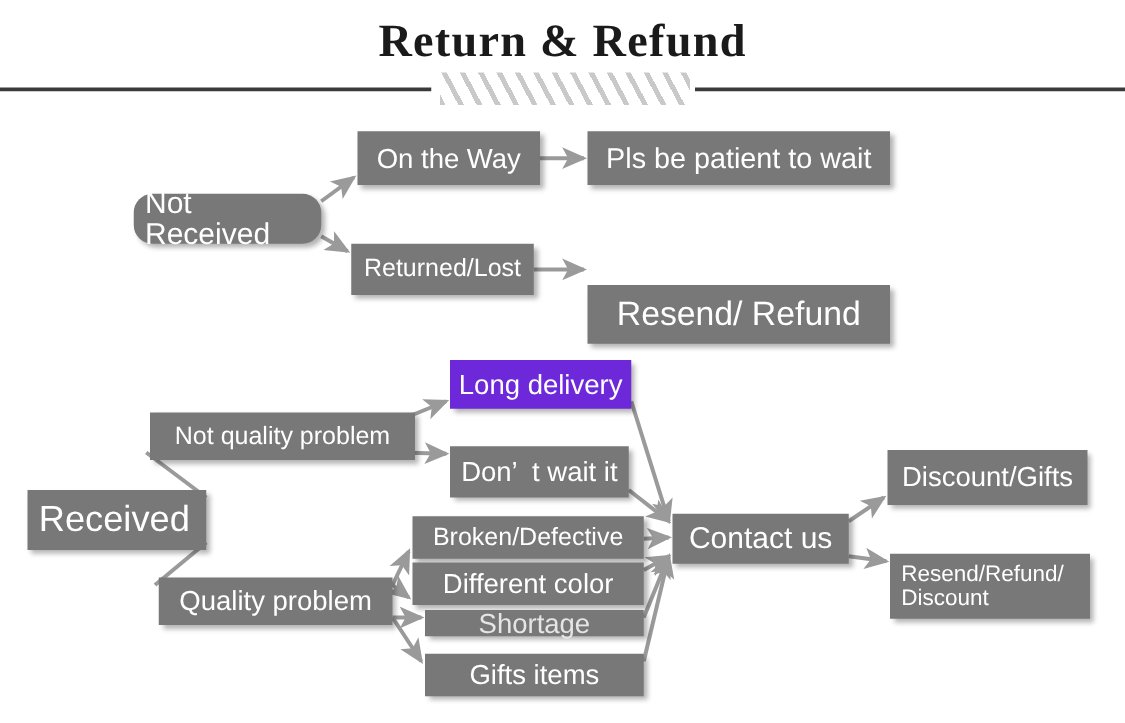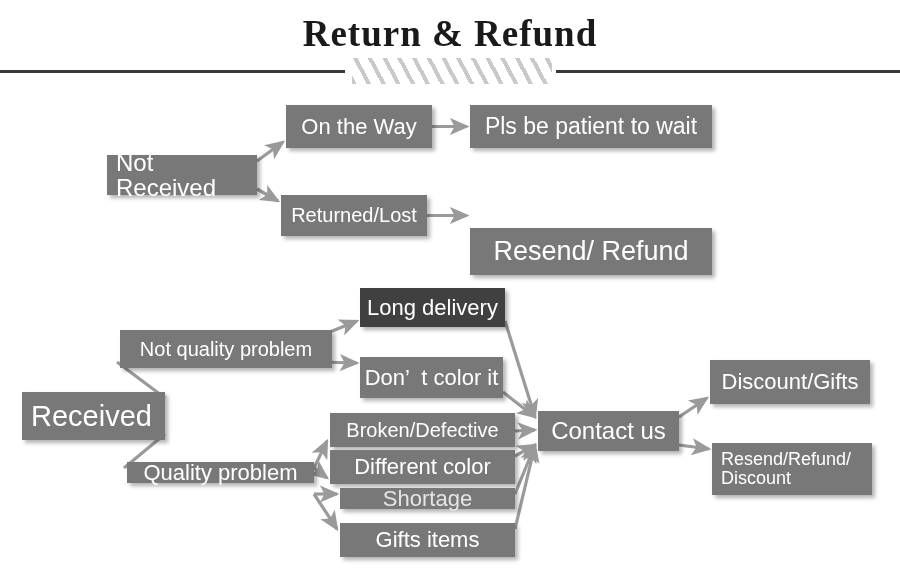--- a/index.html
+++ b/index.html
@@ -114,30 +114,30 @@
         <line x1="515" y1="431" x2="535" y2="430" marker-end="url(#ah)"></line>
         <line x1="515" y1="456" x2="535" y2="445" marker-end="url(#ah)"></line>
         <line x1="515" y1="494" x2="535" y2="445" marker-end="url(#ah)"></line>
         <line x1="515" y1="529" x2="535" y2="445" marker-end="url(#ah)"></line>
         <line x1="679" y1="417" x2="707" y2="398" marker-end="url(#ah)"></line>
         <line x1="679" y1="445" x2="709" y2="449" marker-end="url(#ah)"></line>
       </g>
   </svg>
 
   <div id="nodes">
-      <div class="node left-align" style="left: 107px; top: 155px; width: 150px; height: 40px; font-size: 24px; background: rgb(120, 120, 120); color: rgb(255, 255, 255);">Not Received</div>
+      <div class="node left-align" style="left: 107px; top: 155px; width: 150px; height: 40px; font-size: 24px; background: rgb(120, 120, 120); color: rgb(255, 255, 255); border-radius: 15px;">Not Received</div>
       <div class="node" style="left: 286px; top: 105px; width: 146px; height: 43px; font-size: 22px; background: rgb(120, 120, 120); color: rgb(255, 255, 255);">On the Way</div>
       <div class="node" style="left: 470px; top: 105px; width: 242px; height: 43px; font-size: 23px; background: rgb(120, 120, 120); color: rgb(255, 255, 255);">Pls be patient to wait</div>
       <div class="node" style="left: 281px; top: 195px; width: 146px; height: 41px; font-size: 20px; background: rgb(120, 120, 120); color: rgb(255, 255, 255);">Returned/Lost</div>
       <div class="node" style="left: 470px; top: 192px; width: 242px; height: 47px; font-size: 27px; background: rgb(120, 120, 120); color: rgb(255, 255, 255); margin-top: 36px;">Resend/ Refund</div>
       <div class="node left-align" style="left: 22px; top: 392px; width: 143px; height: 48px; font-size: 29px; background: rgb(120, 120, 120); color: rgb(255, 255, 255);">Received</div>
       <div class="node" style="left: 120px; top: 330px; width: 212px; height: 38px; font-size: 20px; background: rgb(120, 120, 120); color: rgb(255, 255, 255);">Not quality problem</div>
-      <div class="node" style="left: 127px; top: 462px; width: 187px; height: 21px; font-size: 22px; background: rgb(120, 120, 120); color: rgb(255, 255, 255);">Quality problem</div>
-      <div class="node" style="left: 360px; top: 288px; width: 145px; height: 39px; font-size: 22px; background: #404040; color: rgb(255, 255, 255);">Long delivery</div>
-      <div class="node" style="left: 360px; top: 357px; width: 143px; height: 41px; font-size: 22px; background: rgb(120, 120, 120); color: rgb(255, 255, 255);">Don’  t color it</div>
+      <div class="node" style="left: 127px; top: 462px; width: 187px; height: 38px; font-size: 22px; background: rgb(120, 120, 120); color: rgb(255, 255, 255);">Quality problem</div>
+      <div class="node" style="left: 360px; top: 288px; width: 145px; height: 39px; font-size: 22px; background: #6d28d9; color: rgb(255, 255, 255);">Long delivery</div>
+      <div class="node" style="left: 360px; top: 357px; width: 143px; height: 41px; font-size: 22px; background: rgb(120, 120, 120); color: rgb(255, 255, 255);">Don’  t wait it</div>
       <div class="node" style="left: 330px; top: 413px; width: 185px; height: 34px; font-size: 20px; background: rgb(120, 120, 120); color: rgb(255, 255, 255);">Broken/Defective</div>
       <div class="node" style="left: 330px; top: 450px; width: 185px; height: 34px; font-size: 22px; background: rgb(120, 120, 120); color: rgb(255, 255, 255);">Different color</div>
       <div class="node" style="left: 340px; top: 488px; width: 175px; height: 21px; font-size: 22px; background: rgb(120, 120, 120); color: #e5e5e5;">Shortage</div>
       <div class="node" style="left: 340px; top: 523px; width: 175px; height: 34px; font-size: 22px; background: rgb(120, 120, 120); color: rgb(255, 255, 255);">Gifts items</div>
       <div class="node" style="left: 538px; top: 411px; width: 141px; height: 40px; font-size: 24px; background: rgb(120, 120, 120); color: rgb(255, 255, 255);">Contact us</div>
       <div class="node" style="left: 710px; top: 360px; width: 160px; height: 44px; font-size: 22px; background: rgb(120, 120, 120); color: rgb(255, 255, 255);">Discount/Gifts</div>
       <div class="node left-align" style="left: 712px; top: 443px; width: 160px; height: 52px; font-size: 18px; background: rgb(120, 120, 120); color: rgb(255, 255, 255);">Resend/Refund/
 Discount</div>
     </div>
 

